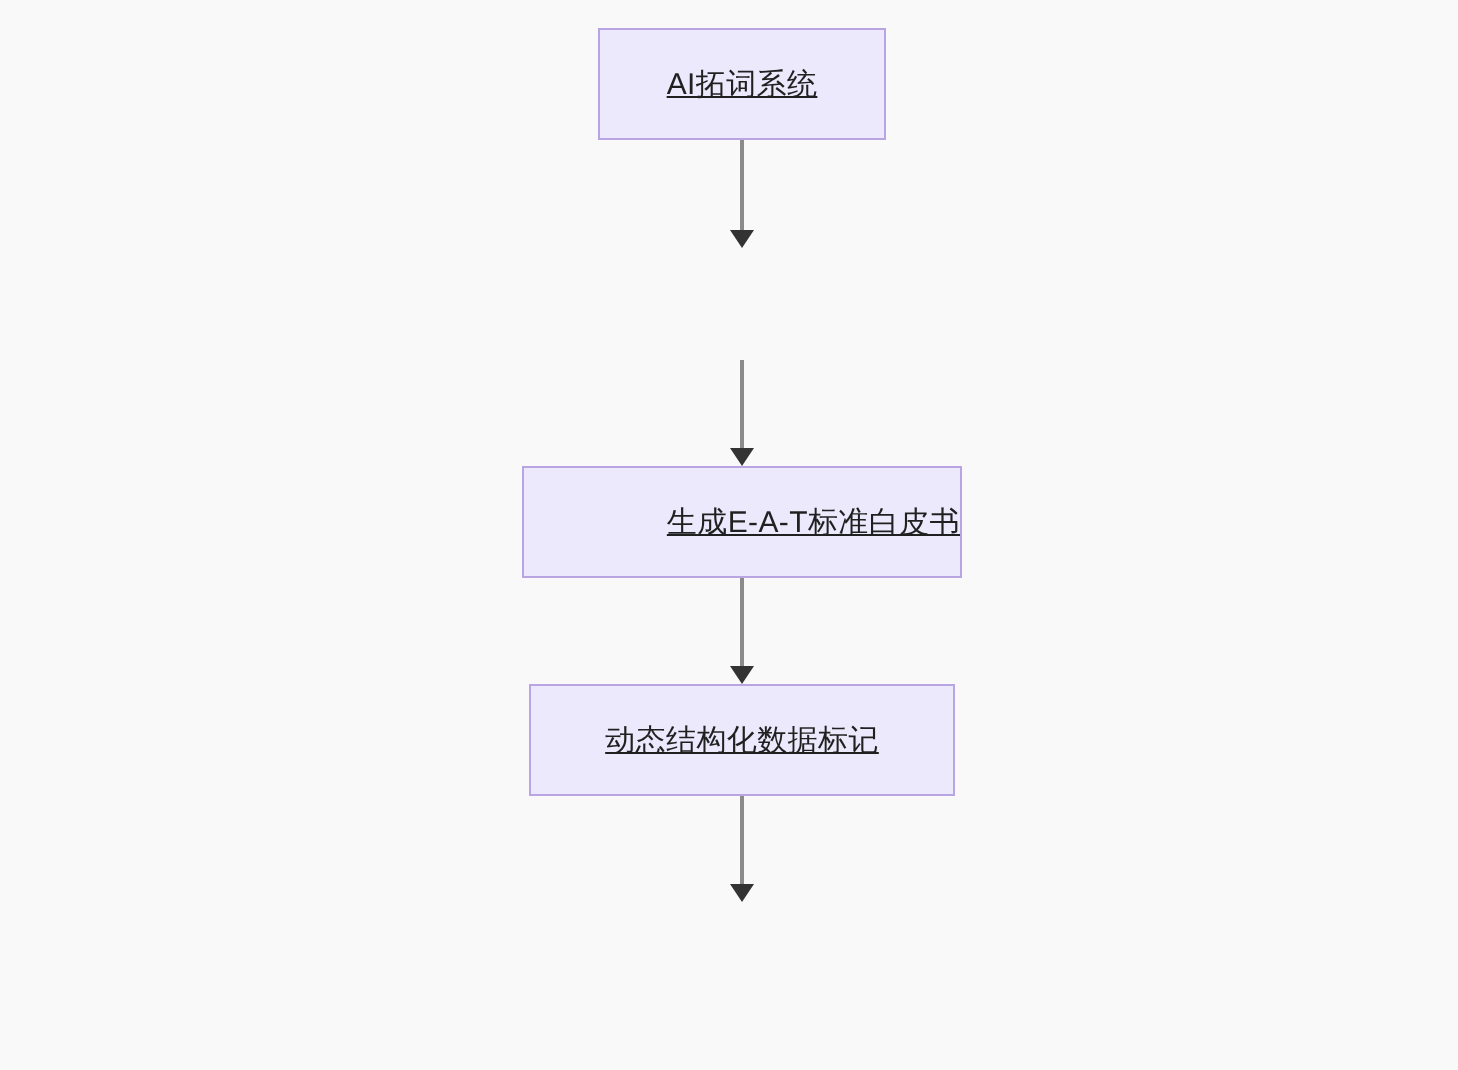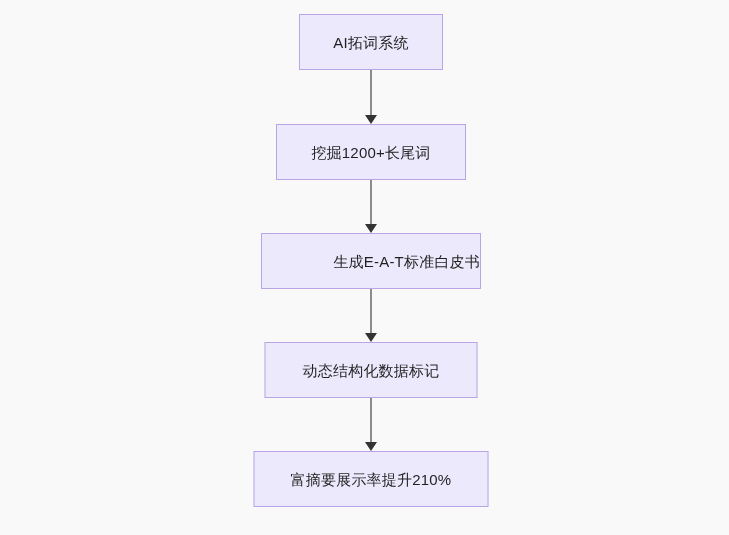--- a/index.html
+++ b/index.html
@@ -30,20 +30,21 @@
     height: 56px;
     transform: translateX(-50%);
     left: 371px;
   }
   .node-label {
     font-size: 15px;
     color: #1f2020;
     line-height: 1;
     letter-spacing: 0.2px;
     white-space: nowrap;
+    text-decoration: underline;
   }
   .edge {
     position: absolute;
     left: 371px;
     transform: translateX(-50%);
     width: 18px;
   }
   .edge-line {
     position: absolute;
     left: 50%;
@@ -86,23 +87,20 @@
 
   <div class="node n1">
     <span class="node-label">AI拓词系统</span>
   </div>
 
   <div class="edge e1">
     <div class="edge-line"></div>
     <div class="edge-head"></div>
   </div>
 
-  <div class="node n2">
-    <span class="node-label">挖掘1200+长尾词</span>
-  </div>
 
   <div class="edge e2">
     <div class="edge-line"></div>
     <div class="edge-head"></div>
   </div>
 
   <div class="node n3">
     <span class="node-label">生成E-A-T标准白皮书</span>
   </div>
 
@@ -113,17 +111,14 @@
 
   <div class="node n4">
     <span class="node-label">动态结构化数据标记</span>
   </div>
 
   <div class="edge e4">
     <div class="edge-line"></div>
     <div class="edge-head"></div>
   </div>
 
-  <div class="node n5">
-    <span class="node-label">富摘要展示率提升210%</span>
-  </div>
 
 </div>
 
 </body></html>

